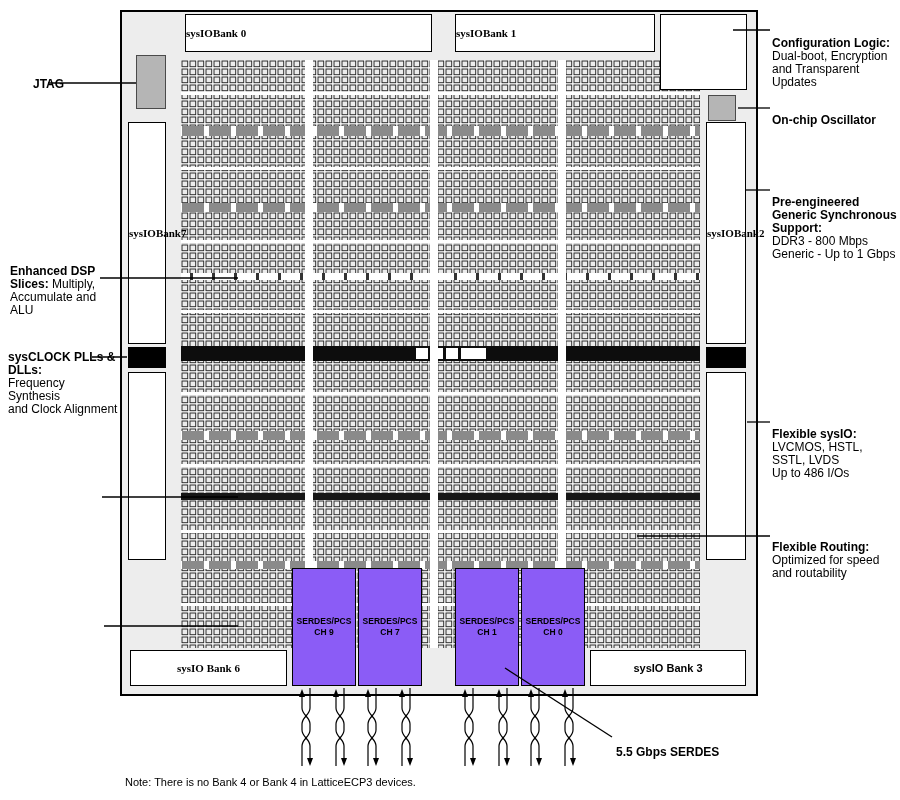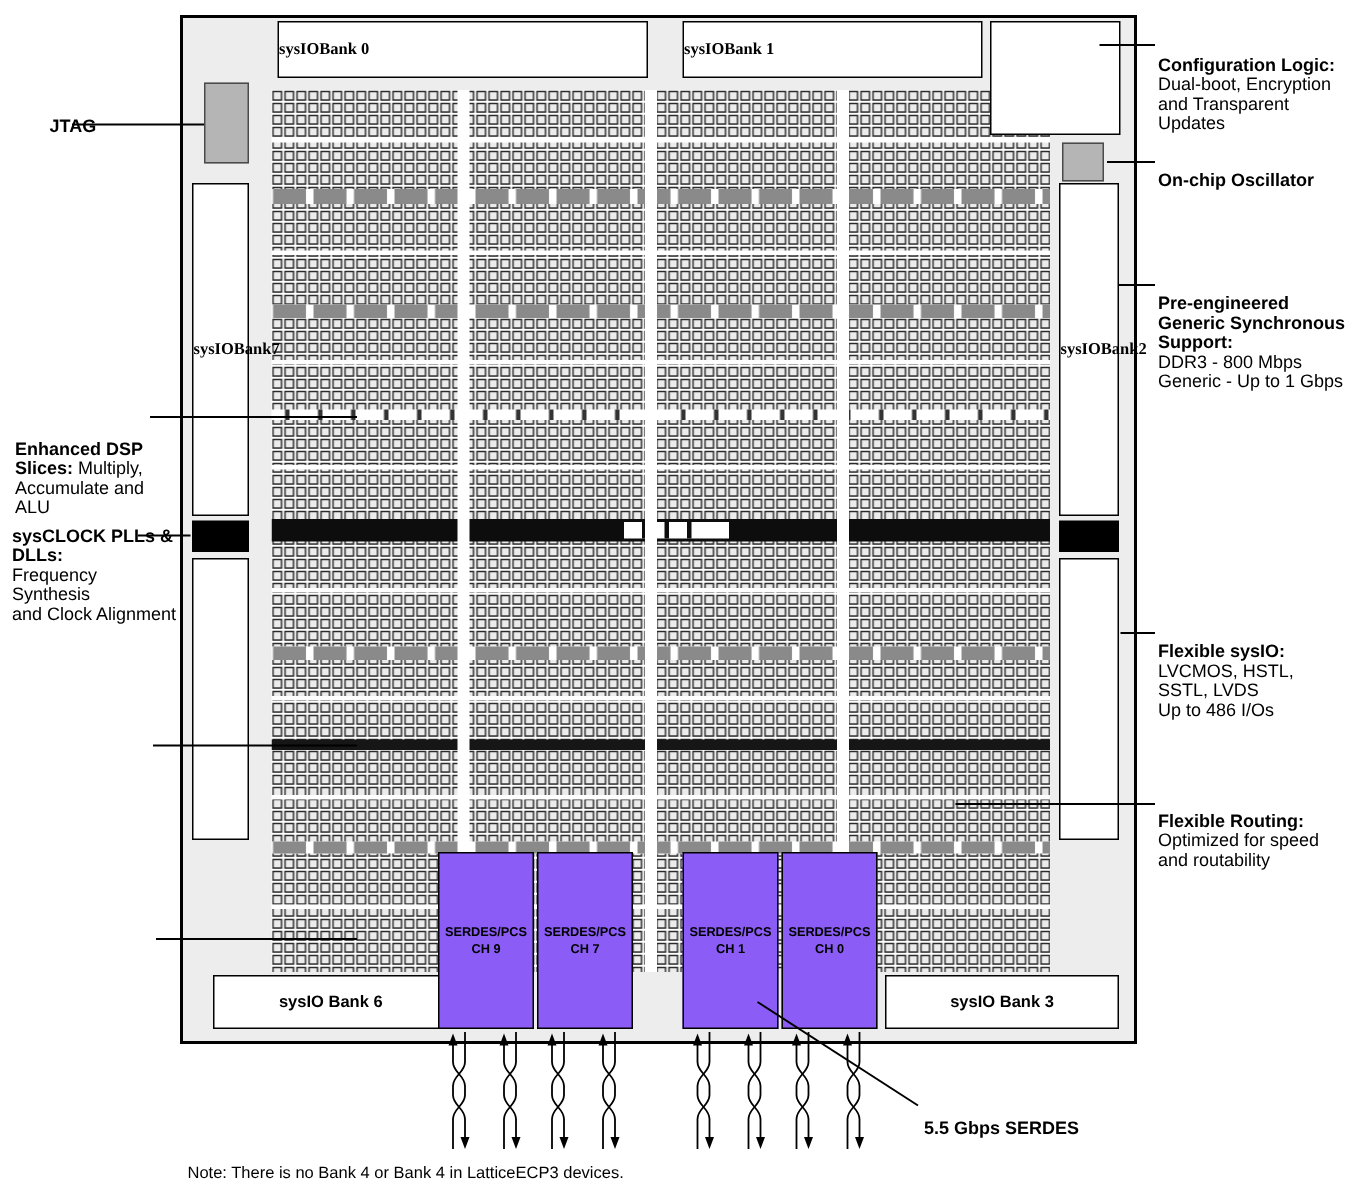--- a/index.html
+++ b/index.html
@@ -113,21 +113,21 @@
   <div class="box" style="left:128px;top:372px;width:38px;height:188px;"></div>
 
   <div class="box bank" style="left:706px;top:122px;width:40px;height:222px;">
     <span>sysIO</span>
     <span>Bank</span>
     <span>2</span>
   </div>
   <div class="black-block" style="left:706px;top:347px;width:40px;height:21px;"></div>
   <div class="box" style="left:706px;top:372px;width:40px;height:188px;"></div>
 
-  <div class="box bank1line" style="left:142px;top:650px;width:157px;height:36px;">
+  <div class="box bank1line" style="left:130px;top:650px;width:157px;height:36px;font-family:Liberation Serif, serif;">
     <span>sysIO Bank 6</span>
   </div>
   <div class="box bank1line" style="left:590px;top:650px;width:156px;height:36px;">
     <span>sysIO Bank 3</span>
   </div>
 
   <div class="serdes" style="left:292px;">
     <span>SERDES/PCS</span>
     <span>CH 9</span>
   </div>
@@ -140,21 +140,21 @@
     <span>CH 1</span>
   </div>
   <div class="serdes" style="left:521px;">
     <span>SERDES/PCS</span>
     <span>CH 0</span>
   </div>
 
   <div class="callout" style="left:12px;top:65px;width:60px;margin-left:21px;">
     <b>JTAG</b>
   </div>
-  <div class="callout" style="left:10px;top:280px;width:112px;">
+  <div class="callout" style="left:10px;top:252px;width:112px;">
     <b>Enhanced DSP Slices:</b><span> Multiply,
 Accumulate and ALU</span>
   </div>
   <div class="callout" style="left:8px;top:338px;width:112px;">
     <b>sysCLOCK PLLs &amp; DLLs:</b><span>
 Frequency Synthesis
 and Clock Alignment</span>
   </div>
 
   <div class="callout" style="left:772px;top:24px;width:128px;">

